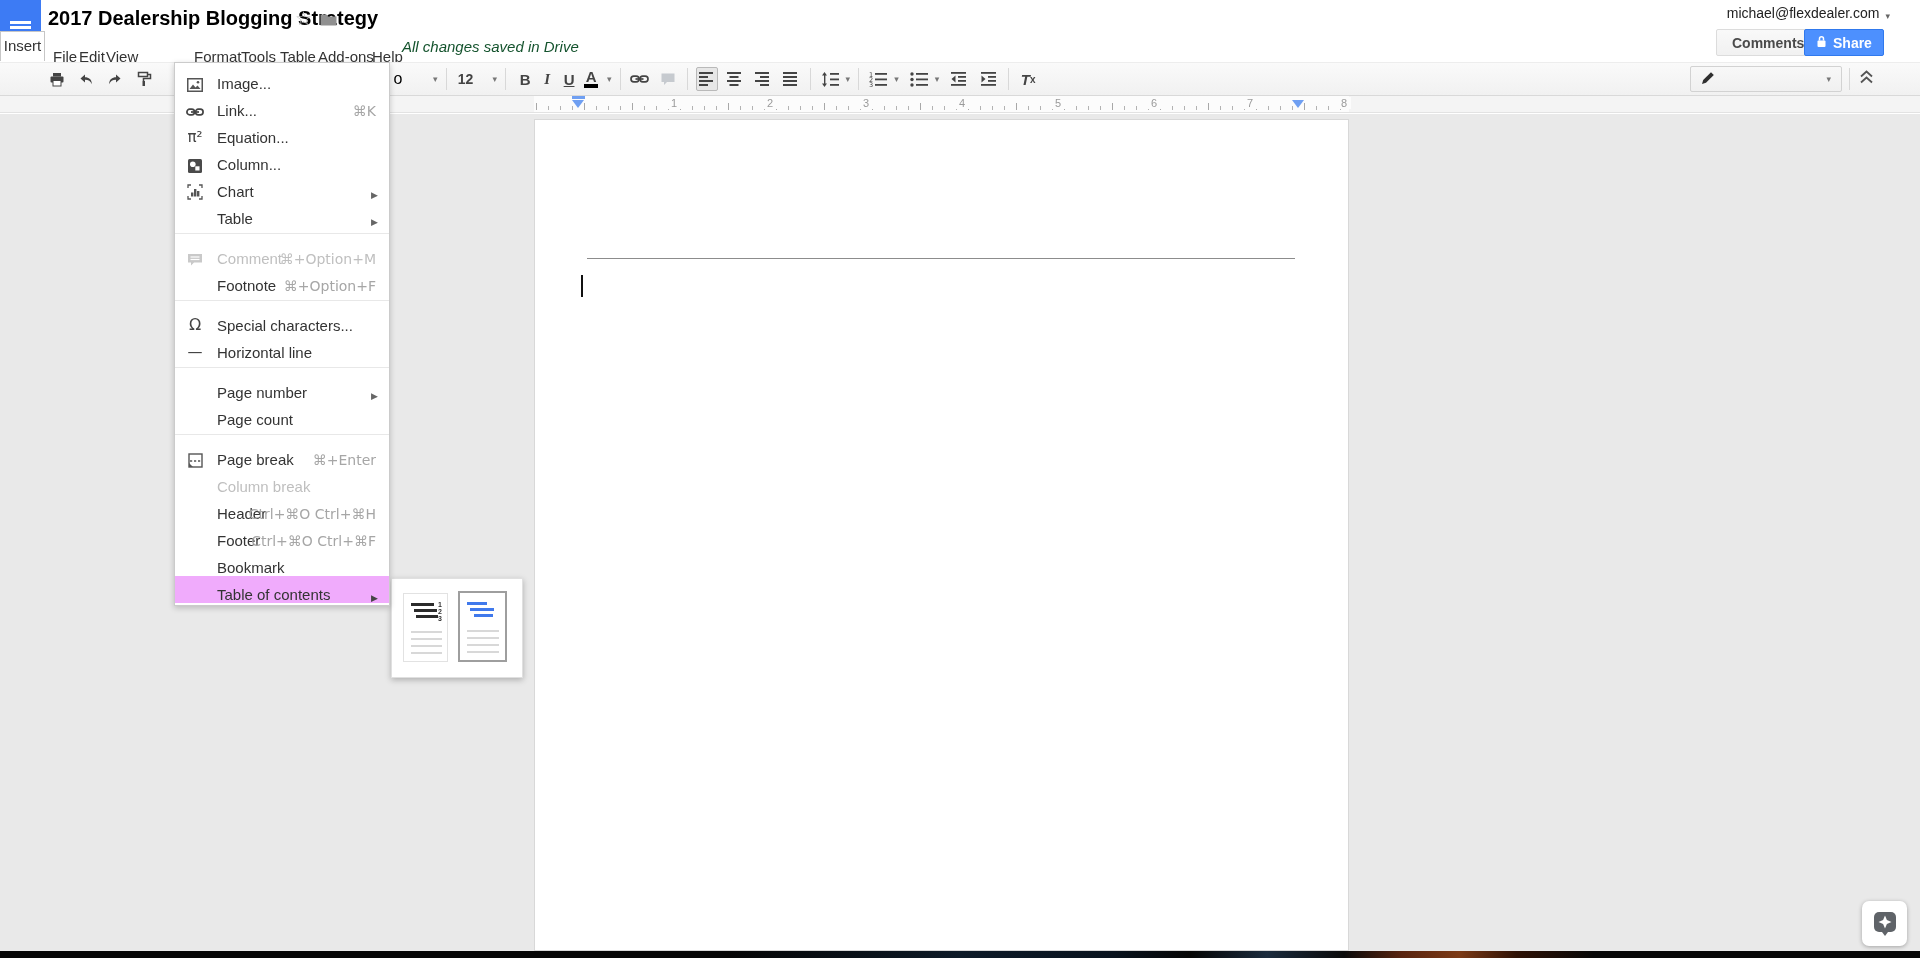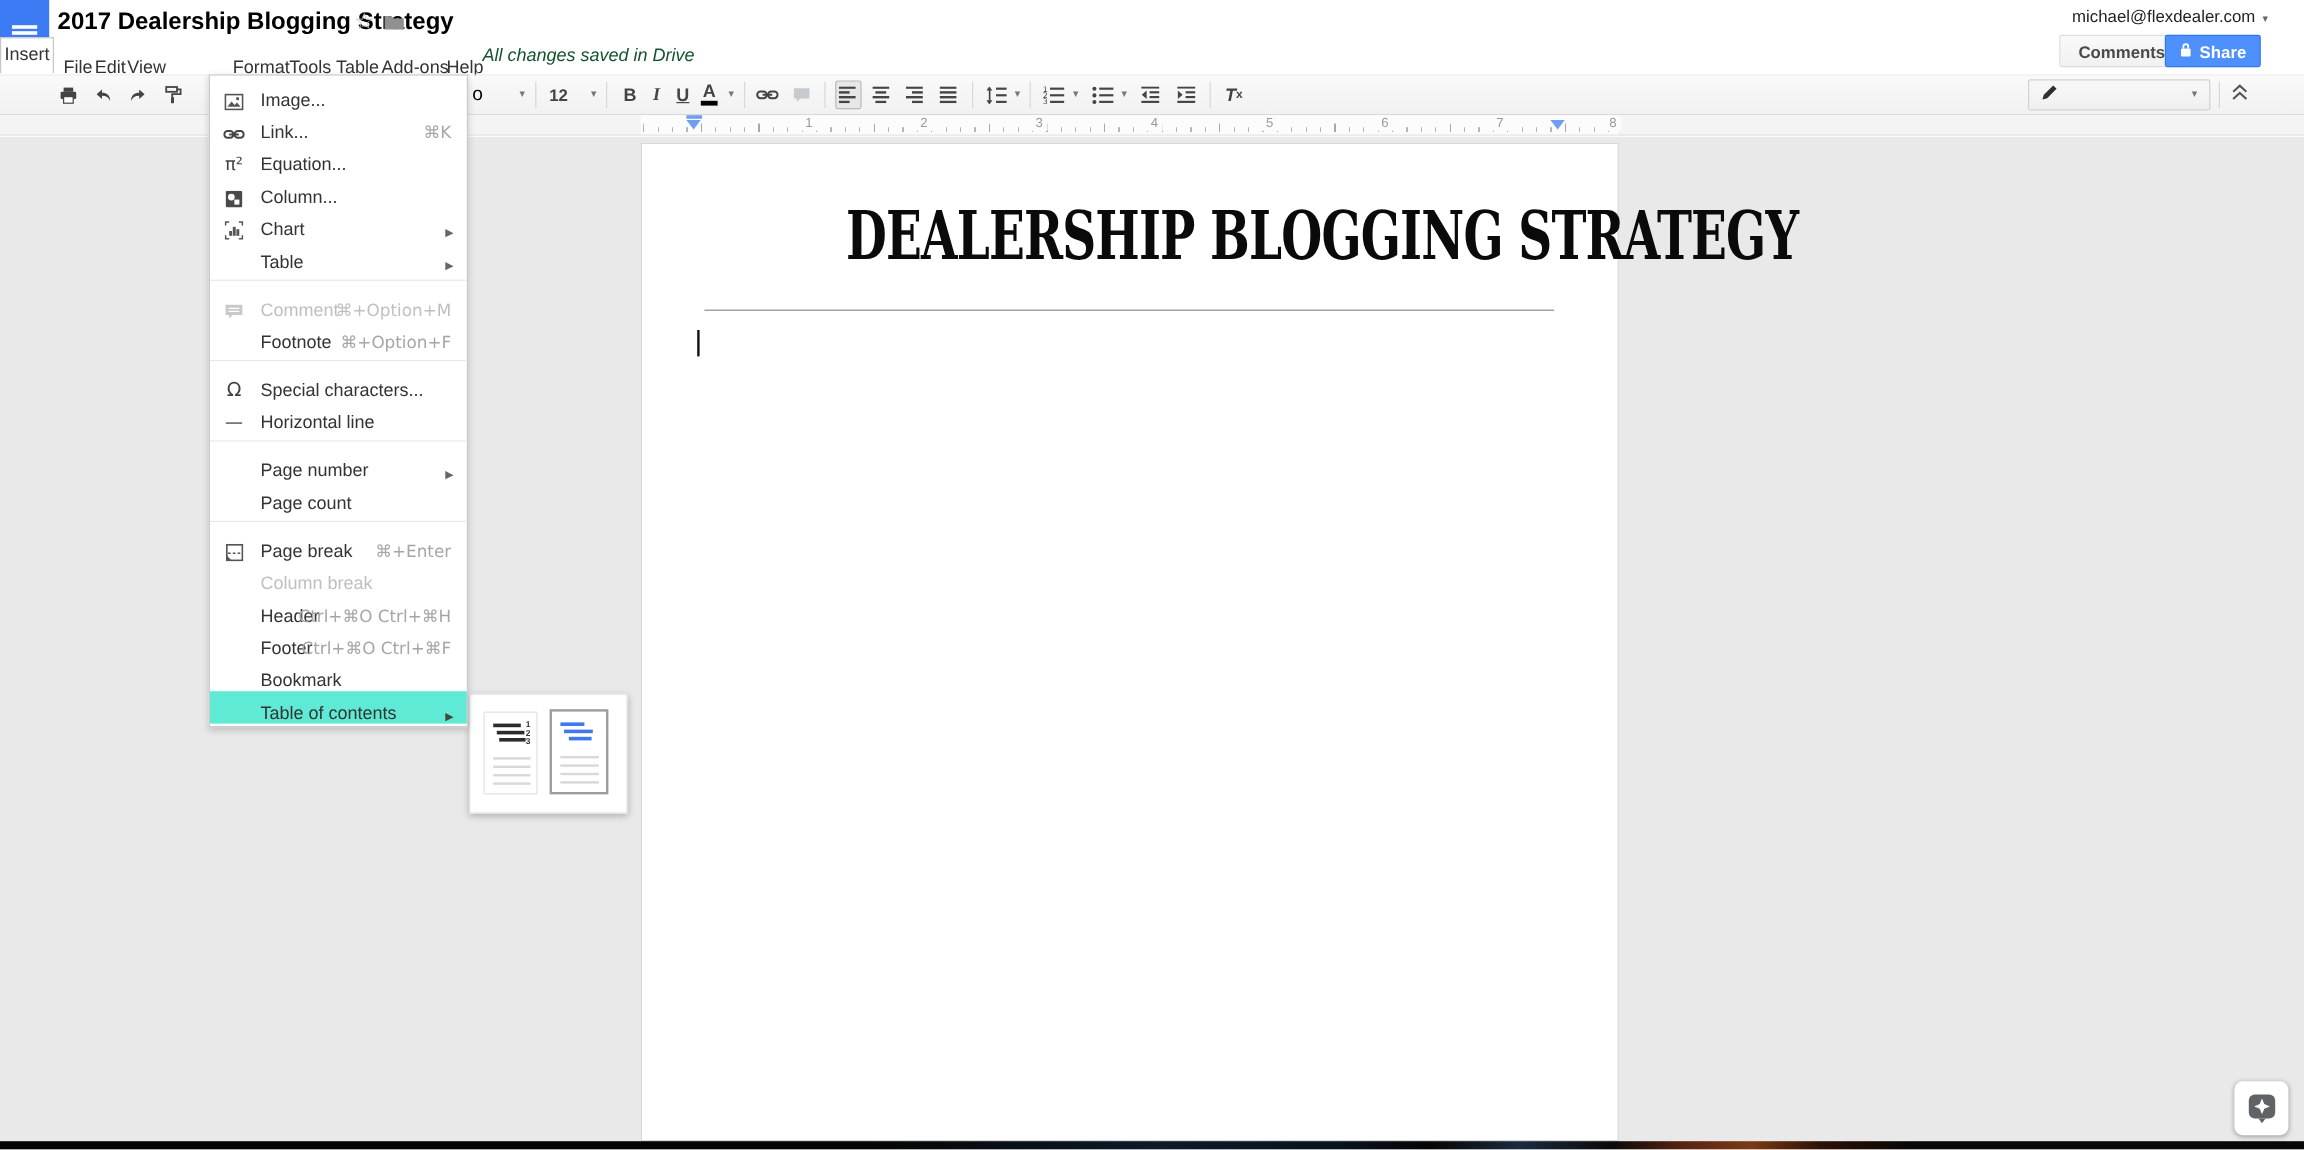--- a/index.html
+++ b/index.html
@@ -76,21 +76,21 @@
 
   
   #insert-menu { left:174px; top:62px; width:216px; background:#fff; border:1px solid #cbcbcb;
     box-shadow:0 2px 6px rgba(0,0,0,.2); padding:2px 0; z-index:40; }
   .mi { position:relative; height:27px; display:flex; align-items:flex-end; cursor:pointer; }
   .mic { position:absolute; left:9px; width:22px; display:flex; justify-content:center; align-items:center; color:#444; }
   .mil { margin-left:42px; font-size:15px; color:#333; }
   .mis { position:absolute; right:13px; font-size:14px; color:#a6a6a6; }
   .mia { position:absolute; right:11px; font-size:9px; color:#666; }
   .mi.dis .mil, .mi.dis .mis, .mi.dis .mic { color:#bfbfbf; }
-  .mi.hl { background:#5eead4; }
+  .mi.hl { background:#f0abfc; }
   .msep { border-top:1px solid #e8e8e8; margin:6px 0; }
   .mic-glyph { font-size:15px; color:#444; }
 
   
   #toc-submenu { left:391px; top:578px; width:132px; height:100px; background:#fff;
     border:1px solid #e0e0e0; box-shadow:0 2px 6px rgba(0,0,0,.25); z-index:39; }
   .thumb { position:absolute; background:#fff; cursor:pointer; }
   #toc-thumb-numbers { left:11px; top:14px; width:45px; height:69px; border:1px solid #e2e2e2; }
   #toc-thumb-links   { left:66px; top:12px; width:49px; height:71px; border:2px solid #9e9e9e; }
   .tbar { position:absolute; height:3px; }
@@ -357,23 +357,20 @@
         <div class="tri"></div>
       </div>
       <div class="lmarker" style="left:757.5px;padding-top:4px">
         <div class="tri"></div>
       </div>
     </div>
   </div>
 
   <div id="doc-area" class="abs">
     <div id="page">
-      <div id="heading-wrap">
-        <span id="doc-heading">DEALERSHIP BLOGGING STRATEGY</span>
-      </div>
       <div id="doc-hr"></div>
       <div id="caret"></div>
     </div>
   </div>
 
   <div id="insert-menu" class="abs">
     <div class="mi">
       <span class="mic">
           <svg width="16" height="14">
             <rect x="0.75" y="0.75" width="14.5" height="12.5" fill="#fff" stroke="#555" stroke-width="1.5"></rect>

